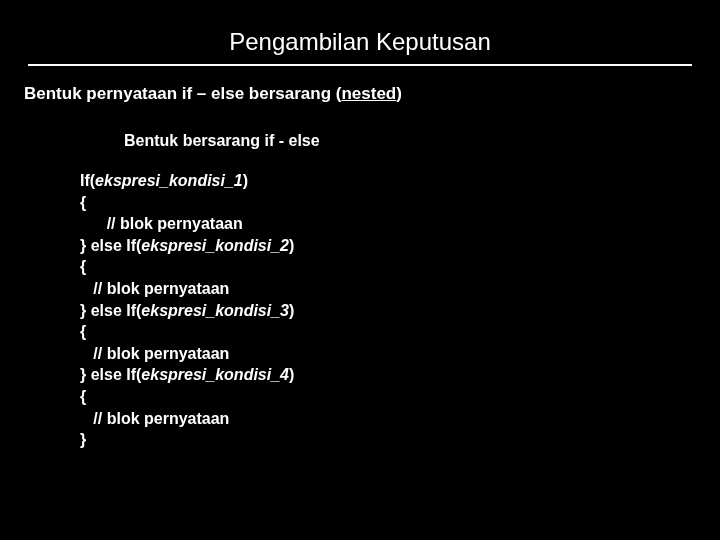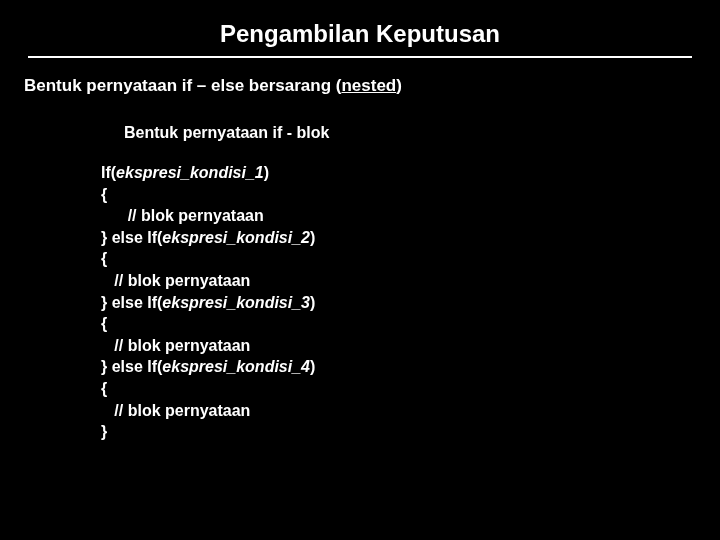--- a/index.html
+++ b/index.html
@@ -14,22 +14,22 @@
   }
   .slide {
     position: relative;
     width: 720px;
     height: 540px;
     box-sizing: border-box;
   }
   .title {
     text-align: center;
     font-size: 24px;
-    font-weight: bold;
-    padding-top: 20px;
+    font-weight: normal;
+    padding-top: 28px;
     padding-bottom: 8px;
     color: #fff;
   }
   .rule {
     margin: 0 28px 18px 28px;
     border: none;
     border-top: 2px solid #fff;
   }
   .subtitle {
     margin-left: 24px;
@@ -41,21 +41,21 @@
     text-decoration: underline;
   }
   .section-heading {
     margin-left: 124px;
     margin-top: 28px;
     font-size: 16px;
     font-weight: bold;
     color: #fff;
   }
   .code-block {
-    margin-left: 101px;
+    margin-left: 80px;
     margin-top: 20px;
     font-size: 16px;
     font-weight: bold;
     line-height: 1.35;
     white-space: pre;
     color: #fff;
   }
   .italic {
     font-style: italic;
     font-weight: bold;
@@ -66,21 +66,21 @@
 
 <div class="slide">
 
   <div class="title">Pengambilan Keputusan</div>
   <hr class="rule">
 
   <div class="subtitle">
     <span>Bentuk pernyataan if – else bersarang (</span><span class="underline">nested</span><span>)</span>
   </div>
 
-  <div class="section-heading">Bentuk pernyataan if - blok</div>
+  <div class="section-heading">Bentuk bersarang if - else</div>
 
   <div class="code-block"><span><span>If(</span><span class="italic">ekspresi_kondisi_1</span><span>)</span></span>
 <span>{</span>
 <span>      // blok pernyataan</span>
 <span><span>} else If(</span><span class="italic">ekspresi_kondisi_2</span><span>)</span></span>
 <span>{</span>
 <span>   // blok pernyataan</span>
 <span><span>} else If(</span><span class="italic">ekspresi_kondisi_3</span><span>)</span></span>
 <span>{</span>
 <span>   // blok pernyataan</span>

